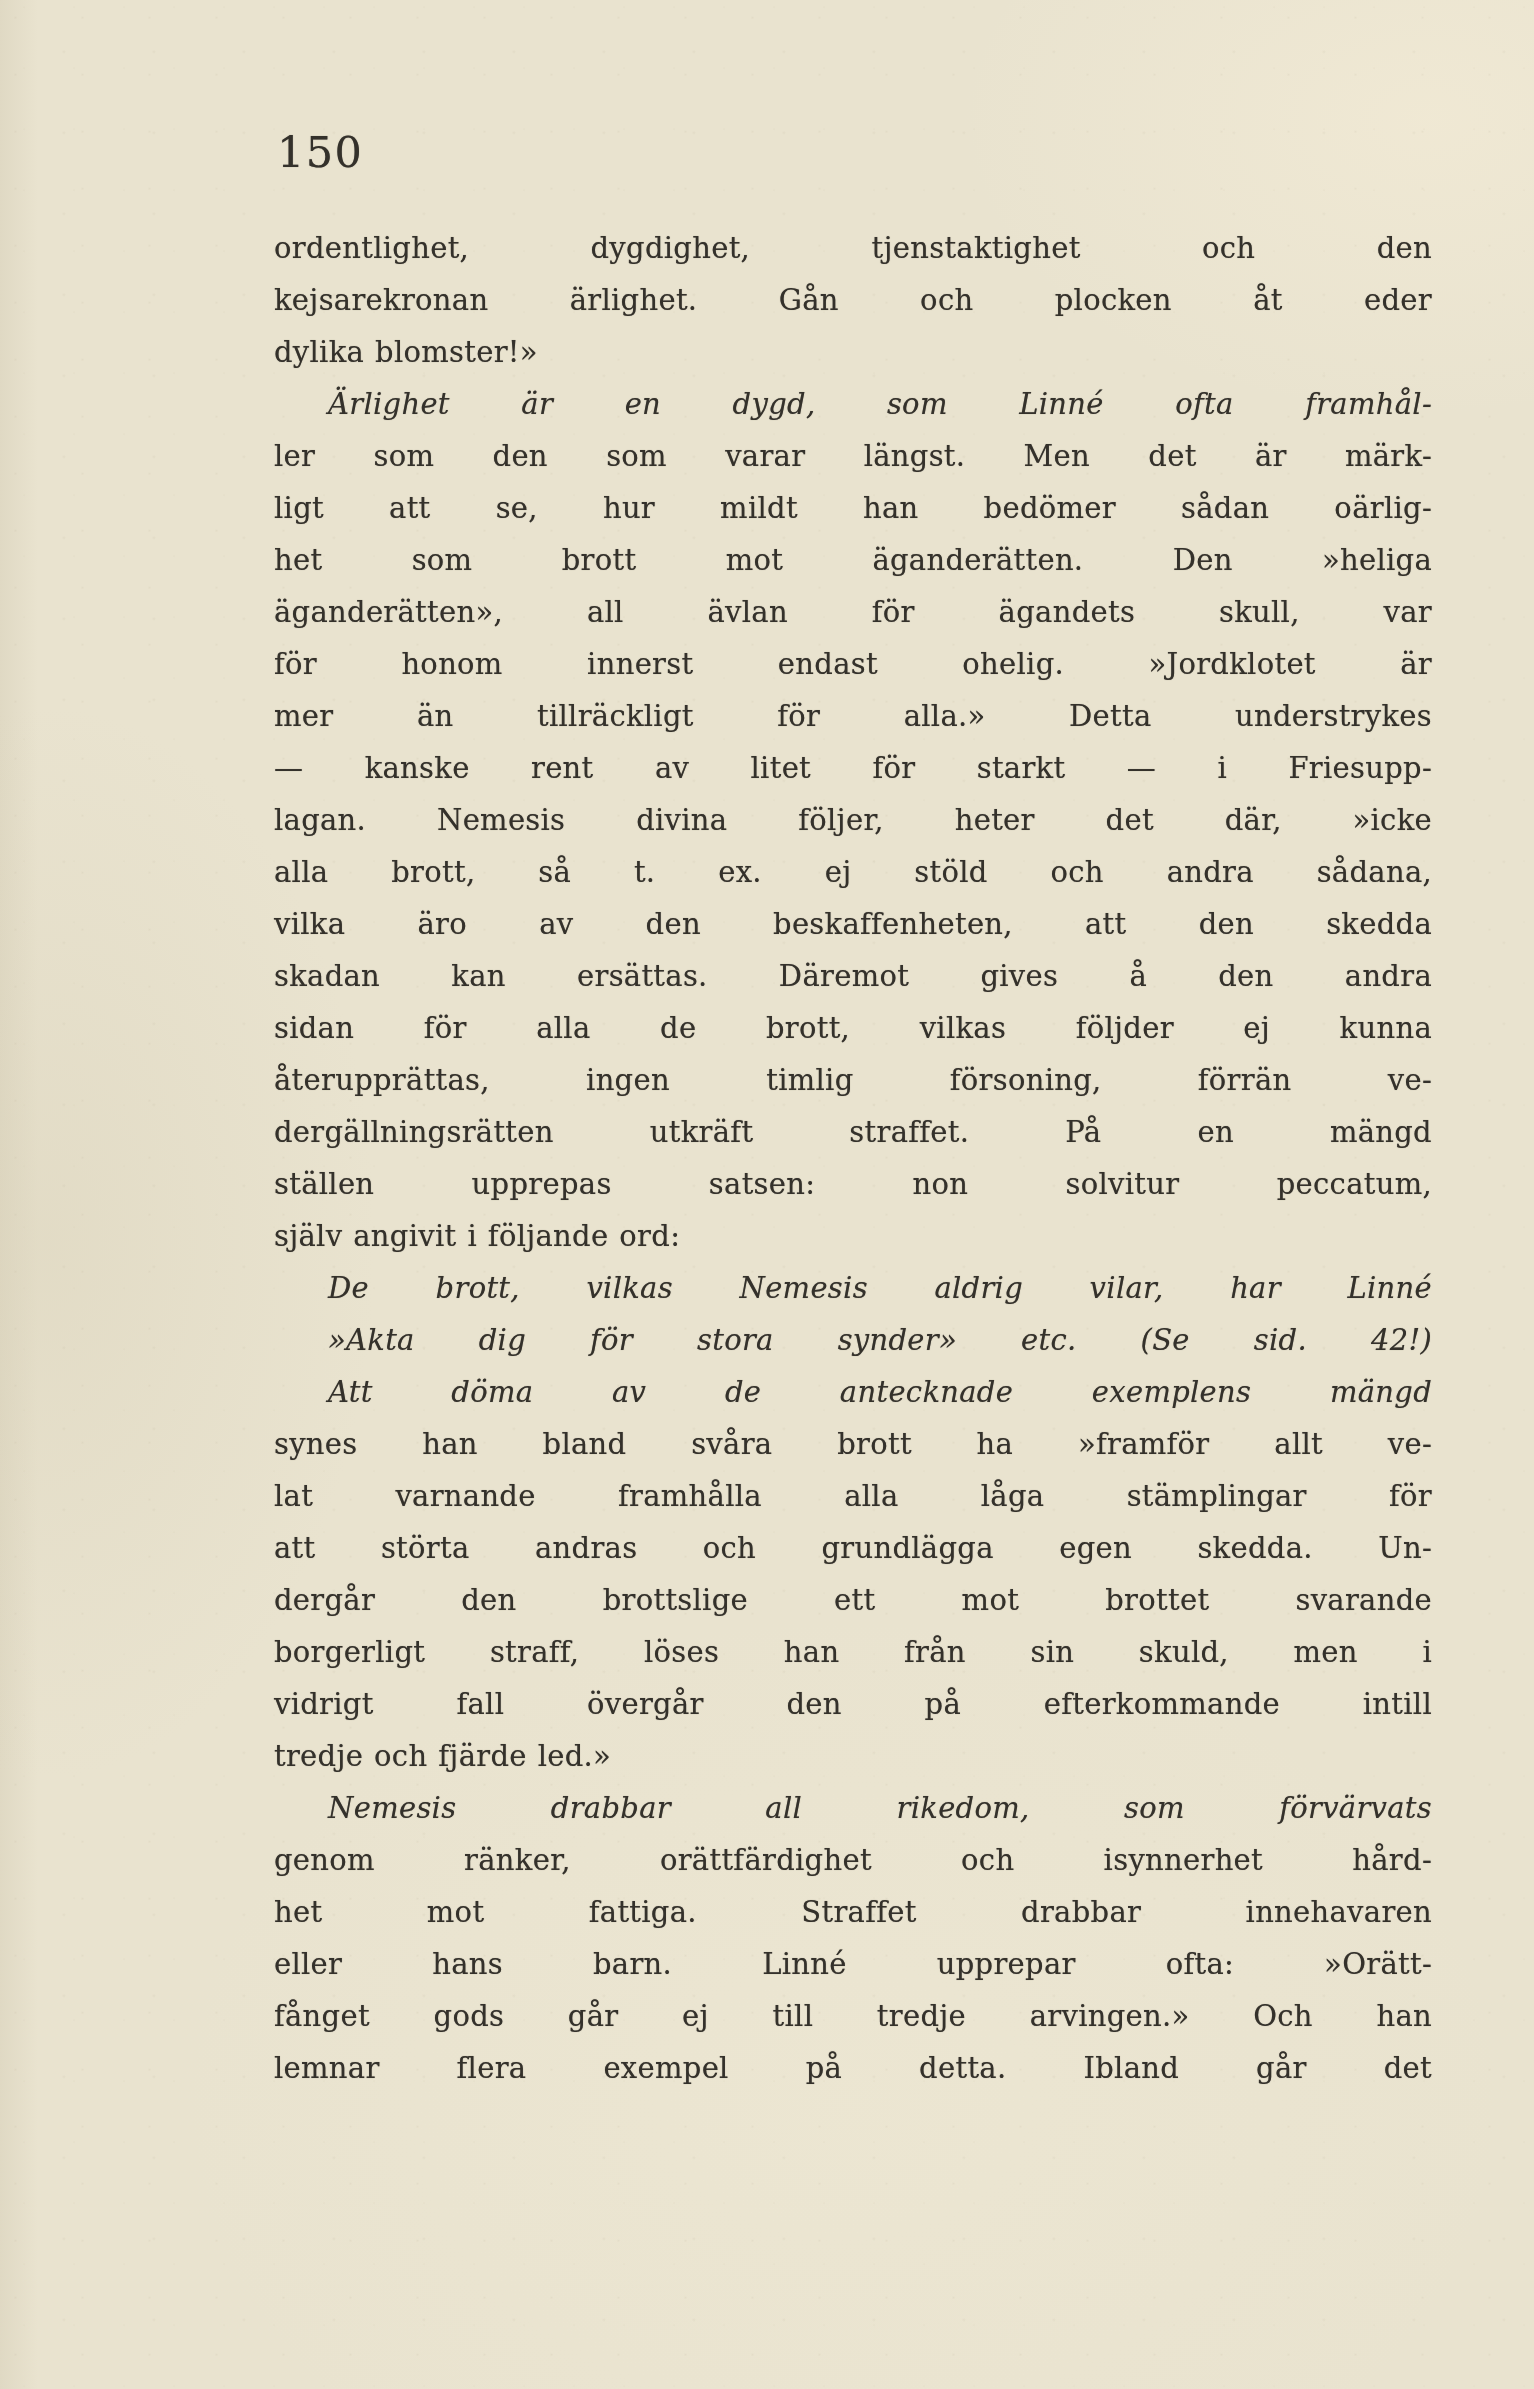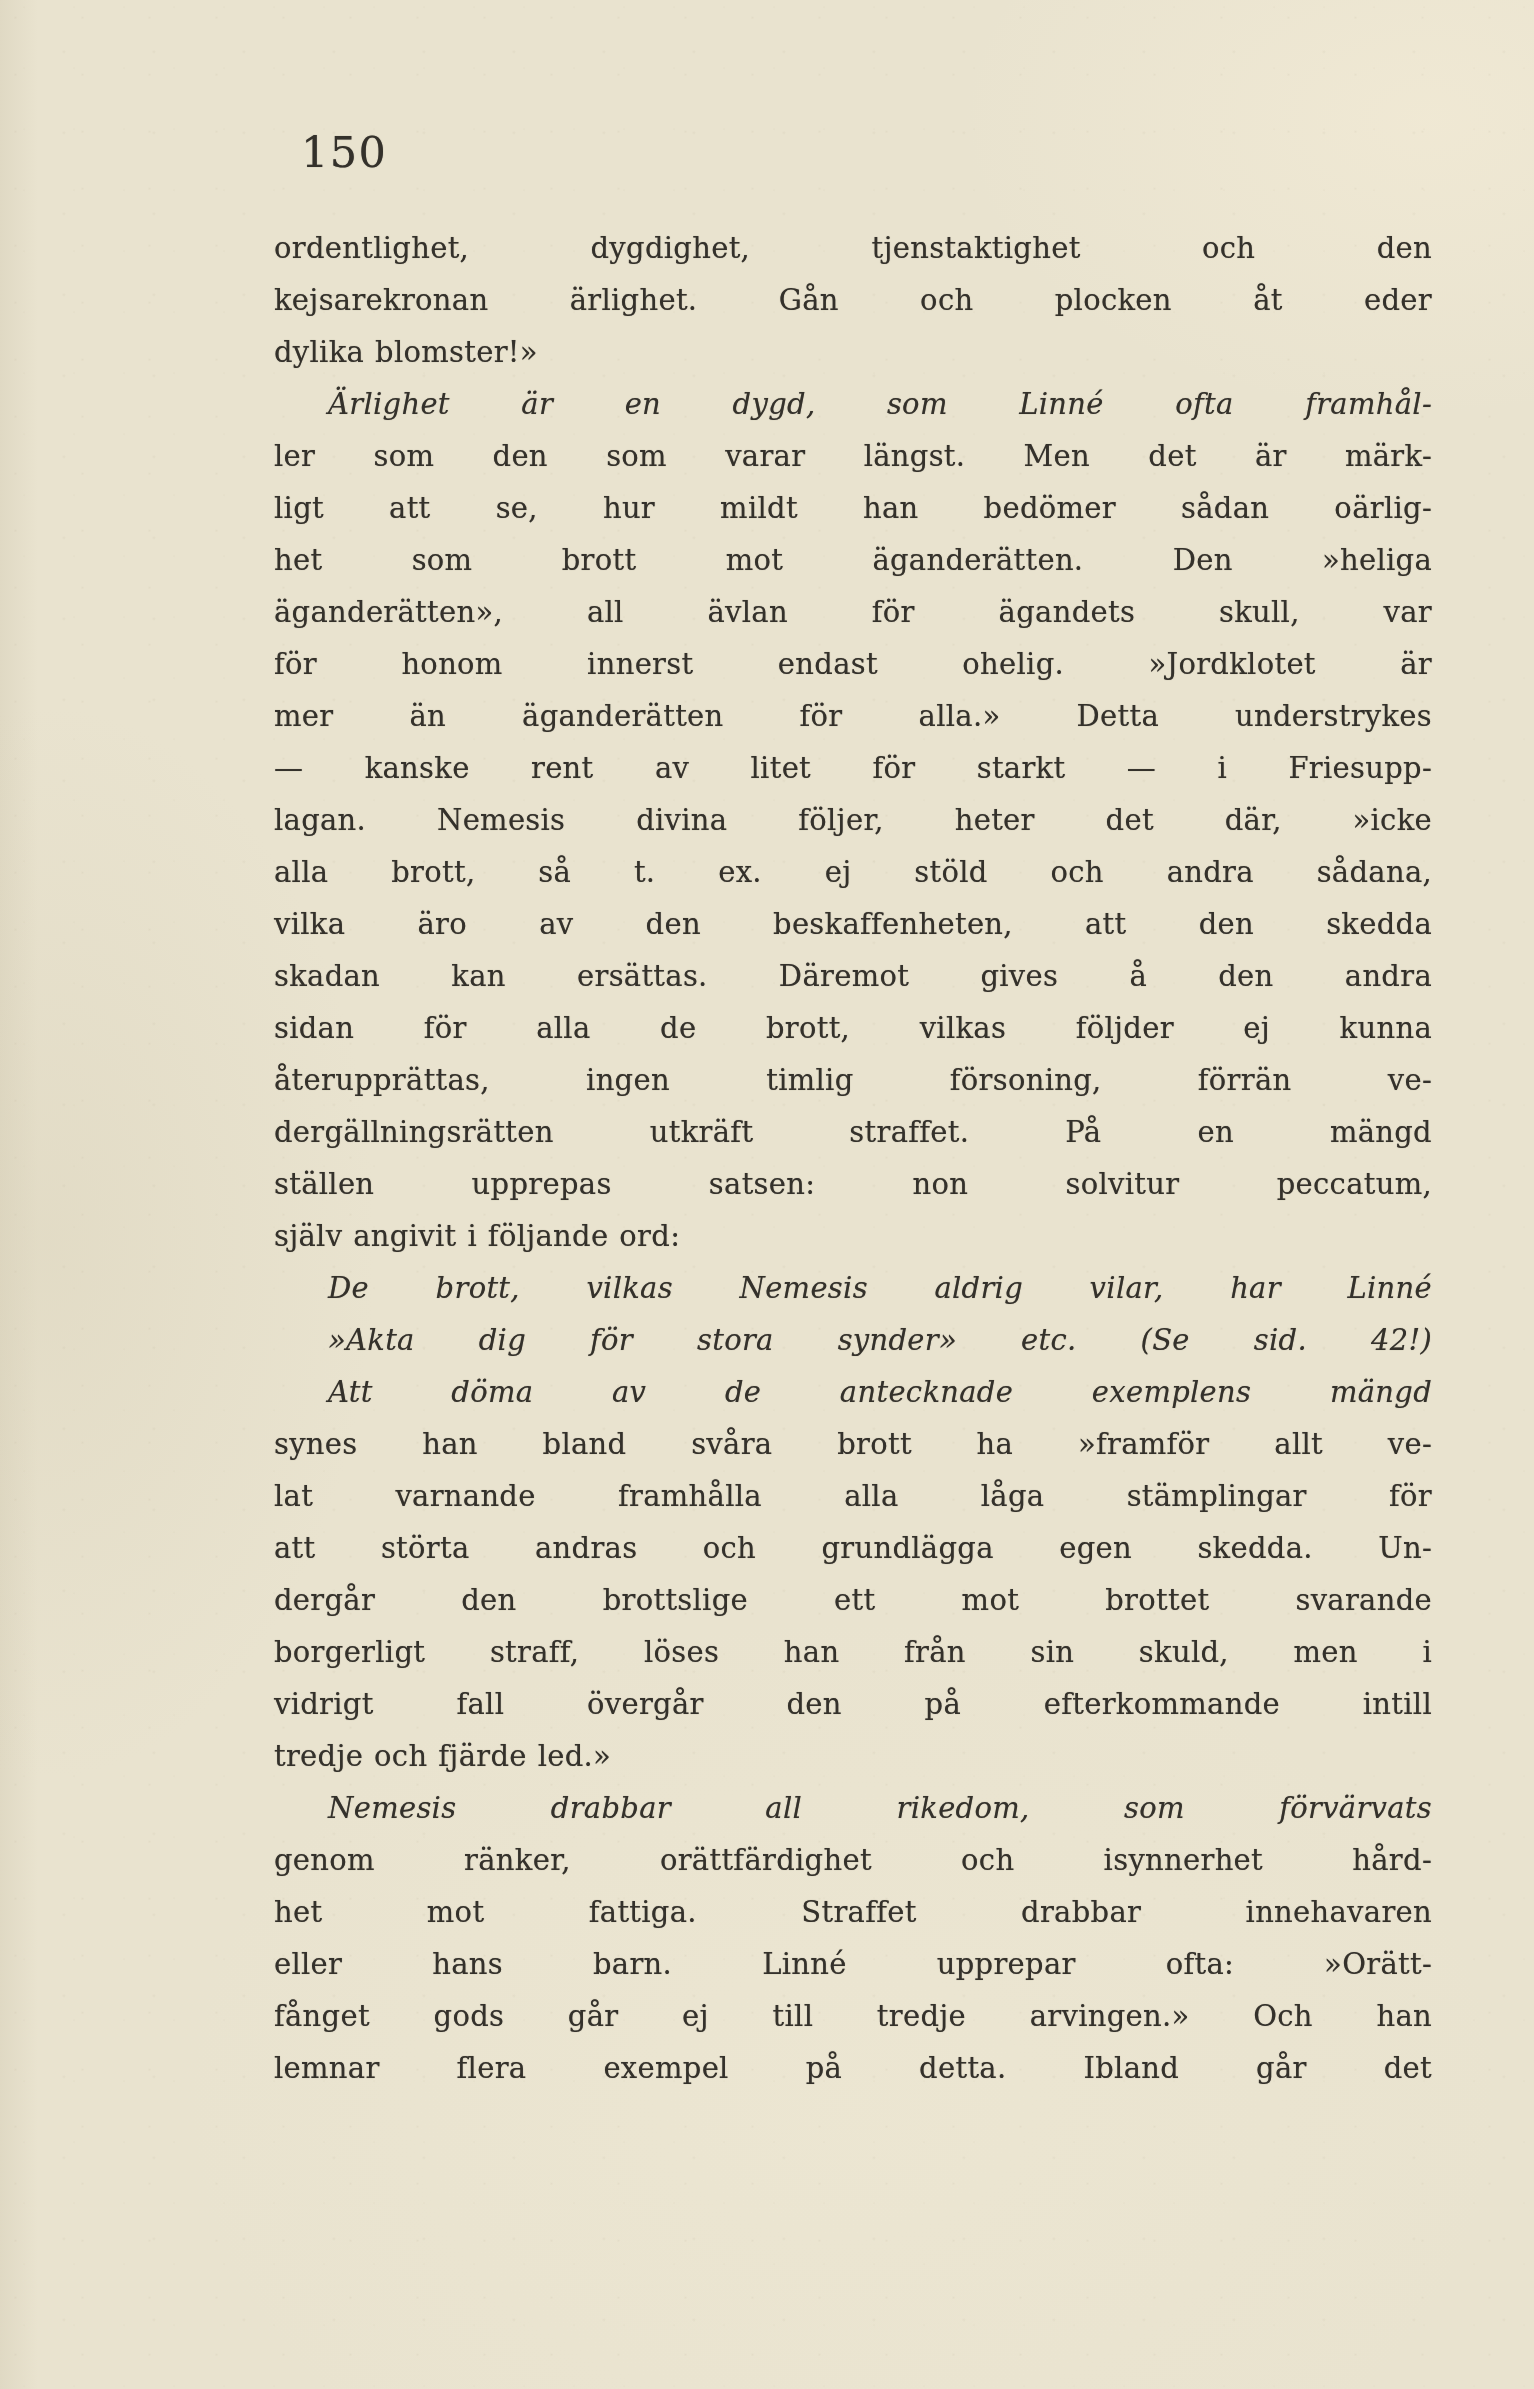--- a/index.html
+++ b/index.html
@@ -35,21 +35,20 @@
   }
   .pagenum {
     position: absolute;
     left: 277px;
     top: 128px;
     font-size: 43px;
     line-height: 48px;
     letter-spacing: 1.4px;
     color: #34312b;
     text-shadow: 0 0 0.8px rgba(52,49,43,0.6);
-    margin-left: 24px;
   }
   .text-block {
     position: absolute;
     left: 274px;
     top: 222px;
     width: 1158px;
     font-size: 29px;
     line-height: 52px;
     letter-spacing: 0.3px;
     word-spacing: 1.4px;
@@ -79,21 +78,21 @@
   <div class="text-block">
       <div class="line j"><span>ordentlighet, dygdighet, tjenstaktighet och den</span></div>
       <div class="line j"><span>kejsarekronan ärlighet. Gån och plocken åt eder</span></div>
       <div class="line"><span>dylika blomster!»</span></div>
       <div class="line j ind"><span>Ärlighet är en dygd, som Linné ofta framhål-</span></div>
       <div class="line j"><span>ler som den som varar längst. Men det är märk-</span></div>
       <div class="line j"><span>ligt att se, hur mildt han bedömer sådan oärlig-</span></div>
       <div class="line j"><span>het som brott mot äganderätten. Den »heliga</span></div>
       <div class="line j"><span>äganderätten», all ävlan för ägandets skull, var</span></div>
       <div class="line j"><span>för honom innerst endast ohelig. »Jordklotet är</span></div>
-      <div class="line j"><span>mer än äganderätten för alla.» Detta understrykes</span></div>
+      <div class="line j"><span>mer än tillräckligt för alla.» Detta understrykes</span></div>
       <div class="line j"><span>— kanske rent av litet för starkt — i Friesupp-</span></div>
       <div class="line j"><span>lagan. Nemesis divina följer, heter det där, »icke</span></div>
       <div class="line j"><span>alla brott, så t. ex. ej stöld och andra sådana,</span></div>
       <div class="line j"><span>vilka äro av den beskaffenheten, att den skedda</span></div>
       <div class="line j"><span>skadan kan ersättas. Däremot gives å den andra</span></div>
       <div class="line j"><span>sidan för alla de brott, vilkas följder ej kunna</span></div>
       <div class="line j"><span>återupprättas, ingen timlig försoning, förrän ve-</span></div>
       <div class="line j"><span>dergällningsrätten utkräft straffet. På en mängd</span></div>
       <div class="line j"><span>ställen upprepas satsen: </span><span class="it">non solvitur peccatum,</span></div>
       <div class="line"><span>själv angivit i följande ord:</span></div>

